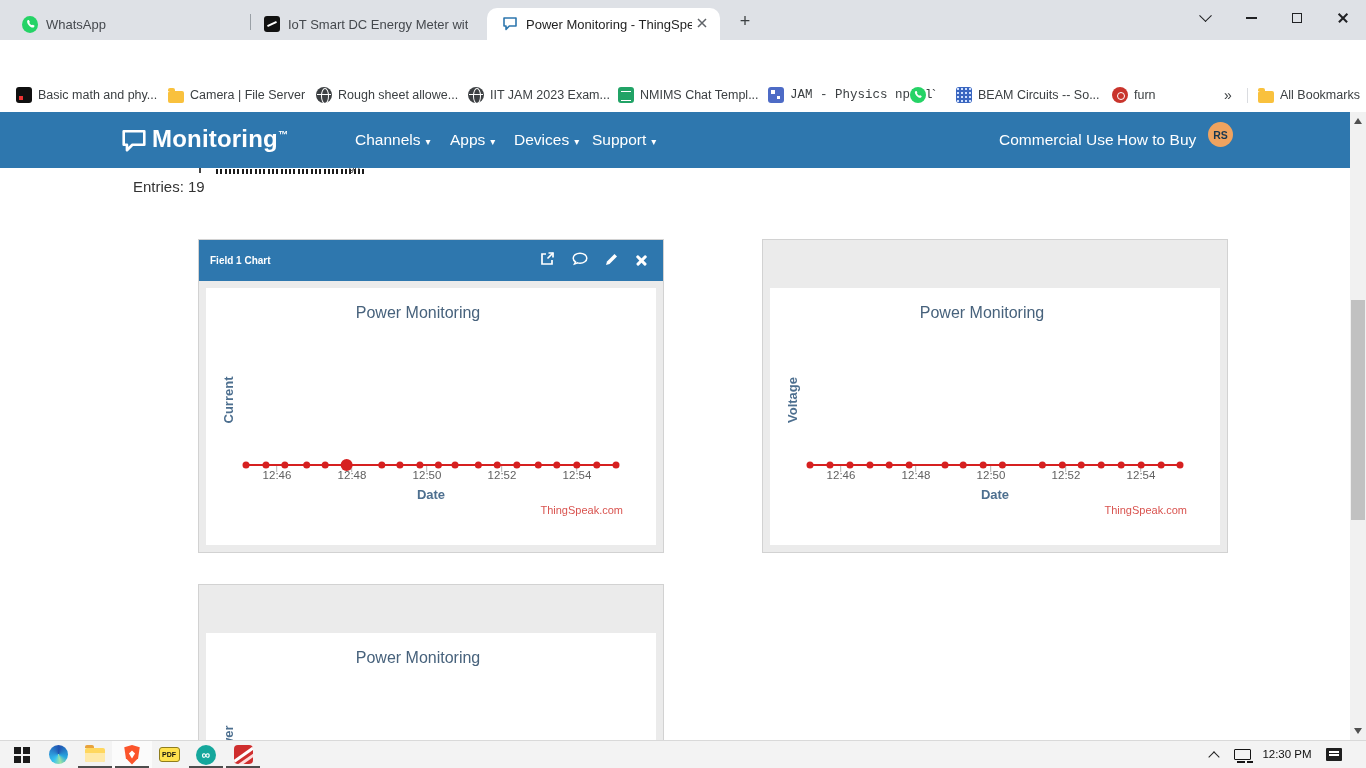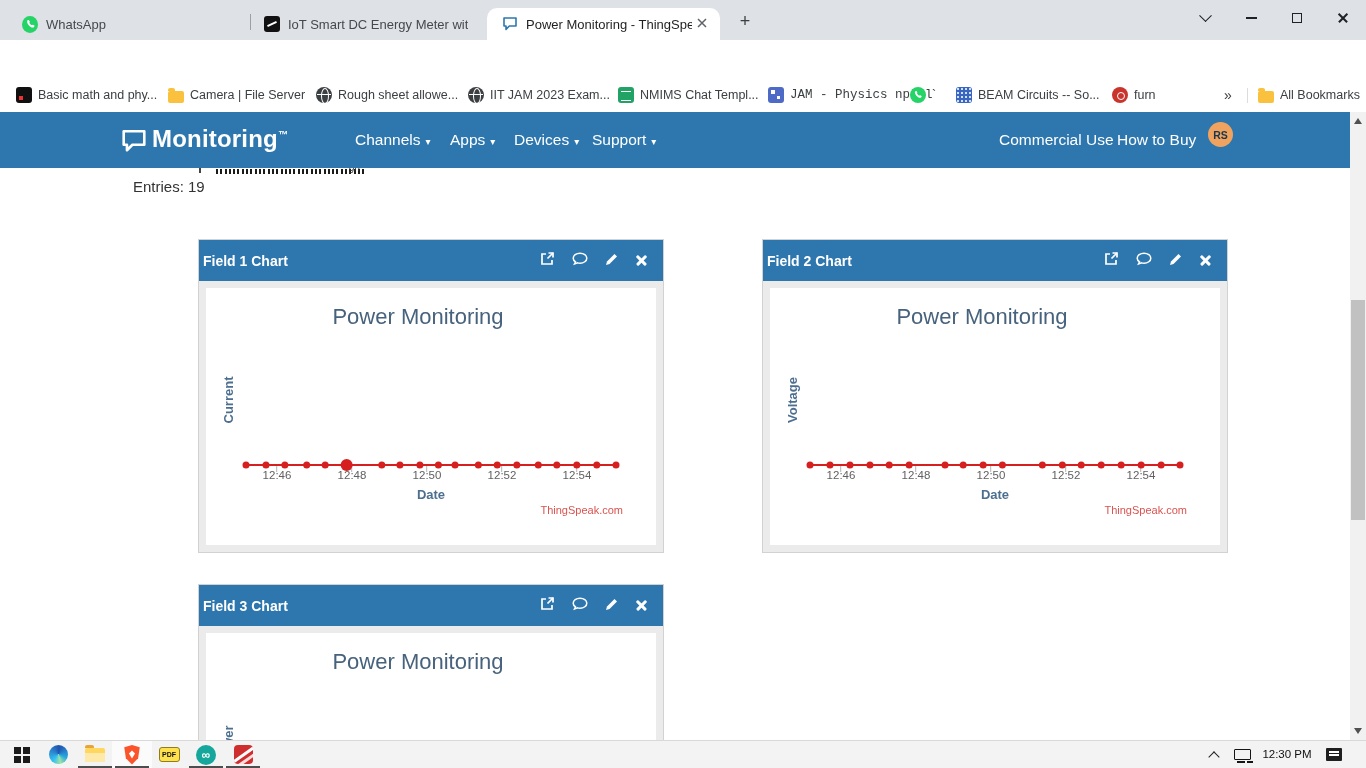--- a/index.html
+++ b/index.html
@@ -87,27 +87,27 @@
   .masked-row { position:absolute; left:197px; top:56px; height:7px; overflow:hidden; }
   .masked-desc { position:absolute; left:2px; top:0; width:2px; height:5px; background:#444; }
   .masked-dots { position:absolute; left:19px; top:1px; width:150px; height:5px;
       background:repeating-linear-gradient(90deg,#1b1b1b 0 2px, transparent 2px 4.3px); }
   .masked-frag { position:absolute; left:152px; top:-6px; font-size:10px; color:#333; }
   .entries { position:absolute; left:133px; top:66px; font-size:15px; color:#333; }
 
   
   .card { position:absolute; width:464px; height:312px; background:#ebebeb; box-shadow:0 0 0 1px #d2d2d2; }
   .card-head { position:relative; height:41px; background:#2e77ae; display:flex; align-items:center; }
-  .card-title { margin-left:4px; color:#fff; font-weight:bold; font-size:14px; }
+  .card-title { margin-left:11px; color:#fff; font-weight:bold; font-size:10px; }
   .card-tools { position:absolute; right:16px; top:0; height:41px; display:flex; align-items:center; gap:17px; }
   .ct-x { position:relative; width:11px; height:11px; }
   .ct-x::before,.ct-x::after { content:""; position:absolute; left:-1px; top:4.2px; width:13px; height:2.6px; background:#fff; border-radius:1px; }
   .ct-x::before { transform:rotate(45deg);} .ct-x::after { transform:rotate(-45deg);}
   .panel { position:absolute; left:7px; top:48px; width:450px; height:257px; background:#fff; }
-  .c-title { position:absolute; left:0; top:16px; width:100%; padding-right:26px; text-align:center; font-size:22px; color:#47627c; }
+  .c-title { position:absolute; left:0; top:16px; width:100%; padding-right:26px; text-align:center; font-size:16px; color:#47627c; }
   .c-ylab { position:absolute; left:22px; top:112px; transform:translate(-50%,-50%) rotate(-90deg); font-size:13px; font-weight:bold; color:#4d6f8f; white-space:nowrap; }
   .c-svg { position:absolute; left:0; top:0; width:450px; height:257px; }
   .c-tick { position:absolute; top:181px; width:54px; text-align:center; font-size:11.5px; color:#616161; }
   .c-xlab { position:absolute; left:0; top:199px; width:100%; text-align:center; font-size:13px; font-weight:bold; color:#4d6f8f; }
   .c-wm { position:absolute; right:33px; top:216px; font-size:11px; color:#d9534f; }
   .c-tip { position:absolute; left:152px; top:101px; width:140px; padding:7px 9px; border:1.5px solid #d62020; border-radius:7px; background:#fff; font-size:12.5px; line-height:16px; color:#3a3a3a; }
 
   
   .scrollbar { position:absolute; right:0; top:0; width:16px; height:628px; background:#f1f1f1; }
   .sb-thumb { position:absolute; left:1px; top:188px; width:14px; height:220px; background:#c1c1c1; }
@@ -370,39 +370,20 @@
         <span class="c-tick" style="left:119px;">12:48</span>
         <span class="c-tick" style="left:194px;">12:50</span>
         <span class="c-tick" style="left:269px;">12:52</span>
         <span class="c-tick" style="left:344px;">12:54</span>
         <div class="c-xlab">Date</div>
         <span class="c-wm">ThingSpeak.com</span>
       </div>
     </div>
 
     <div class="card" style="left:763px;top:128px;">
-      <div class="card-head">
-        <span class="card-title">Field 2 Chart</span>
-        <span class="card-tools">
-          <span><svg width="15" height="15" viewBox="0 0 15 15">
-                <g fill="none" stroke="#fff" stroke-width="1.7">
-                  <path d="M6 3H2v10h10V9"></path>
-                  <path d="M8.5 2H13v4.5"></path>
-                  <path d="M13 2L7.5 7.5"></path>
-                </g>
-              </svg></span>
-          <span><svg width="16" height="14" viewBox="0 0 16 14">
-                <path d="M8 1.2c3.8 0 6.8 2.2 6.8 5s-3 5-6.8 5c-.8 0-1.6-.1-2.3-.3L2.5 12l1-2.2C2.1 8.9 1.2 7.6 1.2 6.2c0-2.8 3-5 6.8-5z" fill="none" stroke="#fff" stroke-width="1.5"></path>
-              </svg></span>
-          <span><svg width="14" height="14" viewBox="0 0 14 14">
-                <path d="M1 13l1-3.5L9.5 2 12 4.5 4.5 12z" fill="#fff"></path>
-              </svg></span>
-          <span class="ct-x"></span>
-        </span>
-      </div>
       <div class="panel">
         <div class="c-title">Power Monitoring</div>
         <div class="c-ylab">Voltage</div>
         <svg class="c-svg" id="svg-chart-1" viewBox="0 0 450 257">
             <line x1="70.7" y1="178" x2="70.7" y2="184" stroke="#b5b5b5" stroke-width="1"></line>
             <line x1="145.7" y1="178" x2="145.7" y2="184" stroke="#b5b5b5" stroke-width="1"></line>
             <line x1="220.7" y1="178" x2="220.7" y2="184" stroke="#b5b5b5" stroke-width="1"></line>
             <line x1="295.7" y1="178" x2="295.7" y2="184" stroke="#b5b5b5" stroke-width="1"></line>
             <line x1="370.7" y1="178" x2="370.7" y2="184" stroke="#b5b5b5" stroke-width="1"></line>
             <path d="M40 177 H410" stroke="#d62020" stroke-width="2" fill="none"></path>
@@ -429,39 +410,20 @@
         <span class="c-tick" style="left:119px;">12:48</span>
         <span class="c-tick" style="left:194px;">12:50</span>
         <span class="c-tick" style="left:269px;">12:52</span>
         <span class="c-tick" style="left:344px;">12:54</span>
         <div class="c-xlab">Date</div>
         <span class="c-wm">ThingSpeak.com</span>
       </div>
     </div>
 
     <div class="card" style="left:199px;top:473px;">
-      <div class="card-head">
-        <span class="card-title">Field 3 Chart</span>
-        <span class="card-tools">
-          <span><svg width="15" height="15" viewBox="0 0 15 15">
-                <g fill="none" stroke="#fff" stroke-width="1.7">
-                  <path d="M6 3H2v10h10V9"></path>
-                  <path d="M8.5 2H13v4.5"></path>
-                  <path d="M13 2L7.5 7.5"></path>
-                </g>
-              </svg></span>
-          <span><svg width="16" height="14" viewBox="0 0 16 14">
-                <path d="M8 1.2c3.8 0 6.8 2.2 6.8 5s-3 5-6.8 5c-.8 0-1.6-.1-2.3-.3L2.5 12l1-2.2C2.1 8.9 1.2 7.6 1.2 6.2c0-2.8 3-5 6.8-5z" fill="none" stroke="#fff" stroke-width="1.5"></path>
-              </svg></span>
-          <span><svg width="14" height="14" viewBox="0 0 14 14">
-                <path d="M1 13l1-3.5L9.5 2 12 4.5 4.5 12z" fill="#fff"></path>
-              </svg></span>
-          <span class="ct-x"></span>
-        </span>
-      </div>
       <div class="panel">
         <div class="c-title">Power Monitoring</div>
         <div class="c-ylab">Power</div>
       </div>
     </div>
 
     <div class="scrollbar">
       <span class="sb-arrow sb-up"></span>
       <span class="sb-thumb"></span>
       <span class="sb-arrow sb-down"></span>

